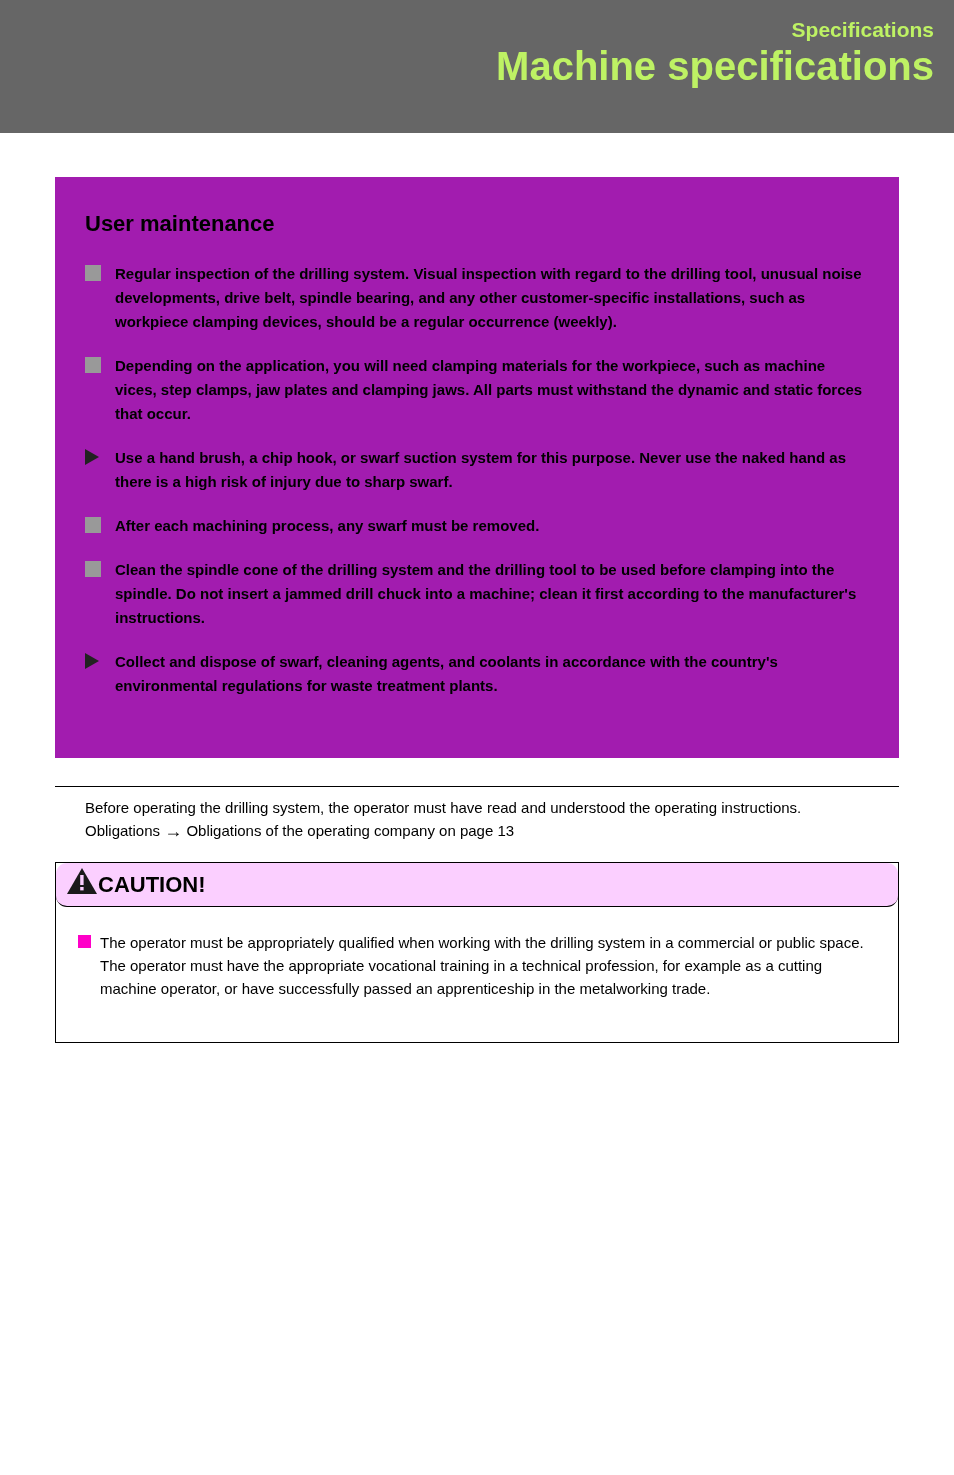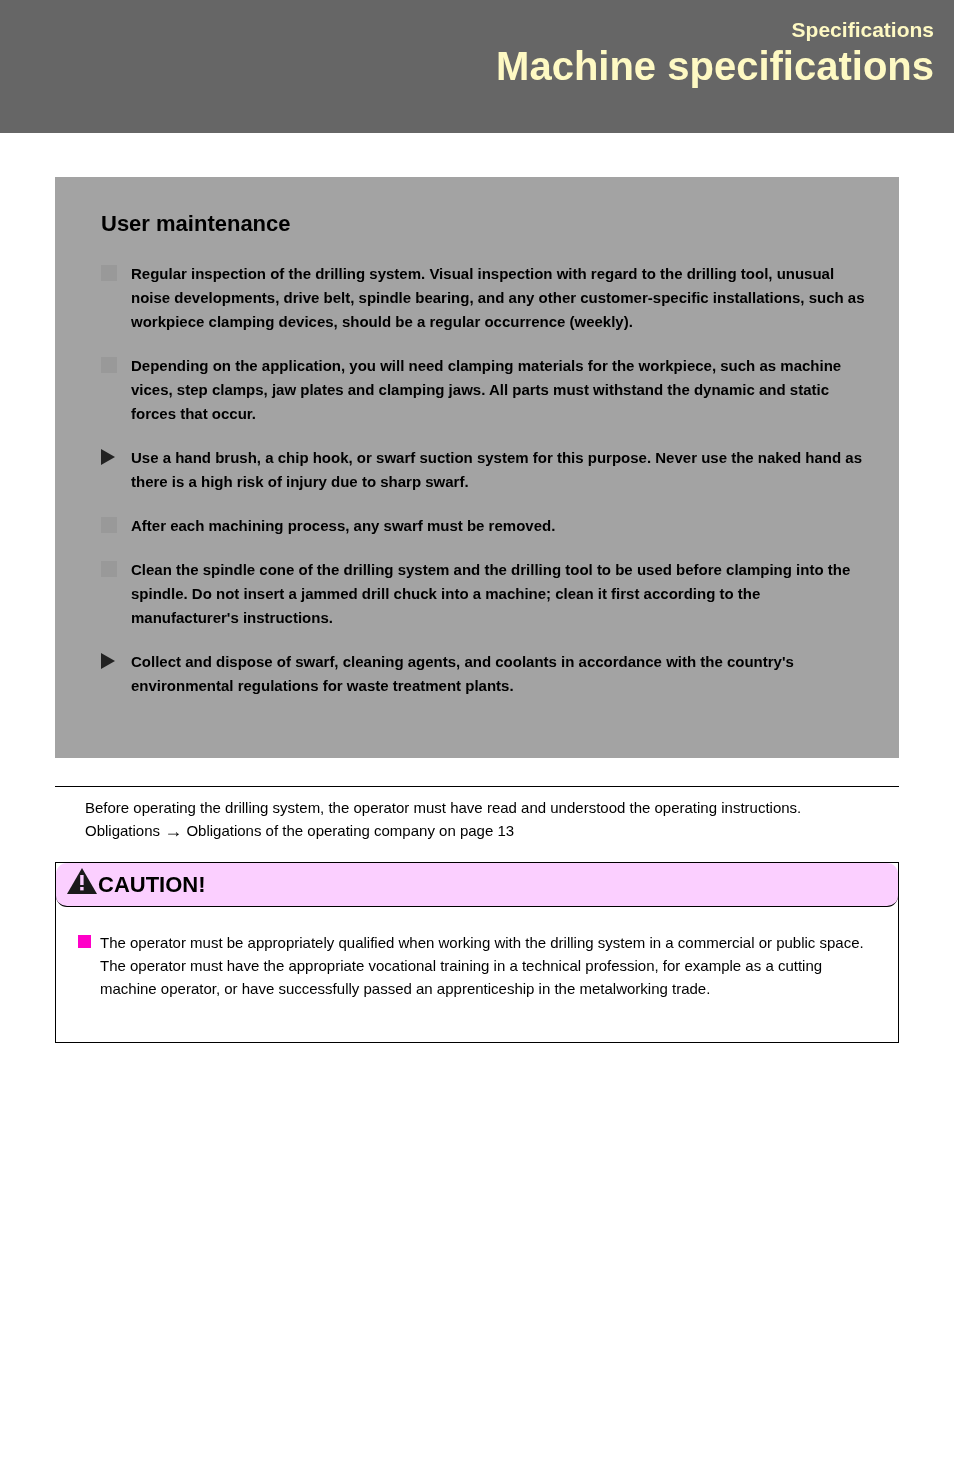--- a/index.html
+++ b/index.html
@@ -15,39 +15,39 @@
   }
   .header-bar {
     background: #666666;
     height: 133px;
     width: 100%;
     padding: 14px 20px 0 0;
     display: flex;
     flex-direction: column;
     justify-content: flex-start;
     align-items: flex-end;
-    color: #fef9c3;
+    color: #bef264;
   }
   .header-section {
     margin: 0 0 -2px 0;
     font-size: 21px;
     font-weight: bold;
   }
   .header-title {
     font-size: 40px;
     font-weight: bold;
     margin: 0;
     line-height: 1.1;
   }
   .content {
     padding: 44px 55px 0 55px;
   }
   .gray-box {
-    background: #a3a3a3;
-    padding: 30px 30px 40px 46px;
+    background: #a21caf;
+    padding: 30px 30px 40px 30px;
   }
   .gray-box h3 {
     margin: 0 0 22px 0;
     font-size: 22px;
     font-weight: bold;
   }
   ul.bullet-list {
     list-style: none;
     padding: 0;
     margin: 0;

